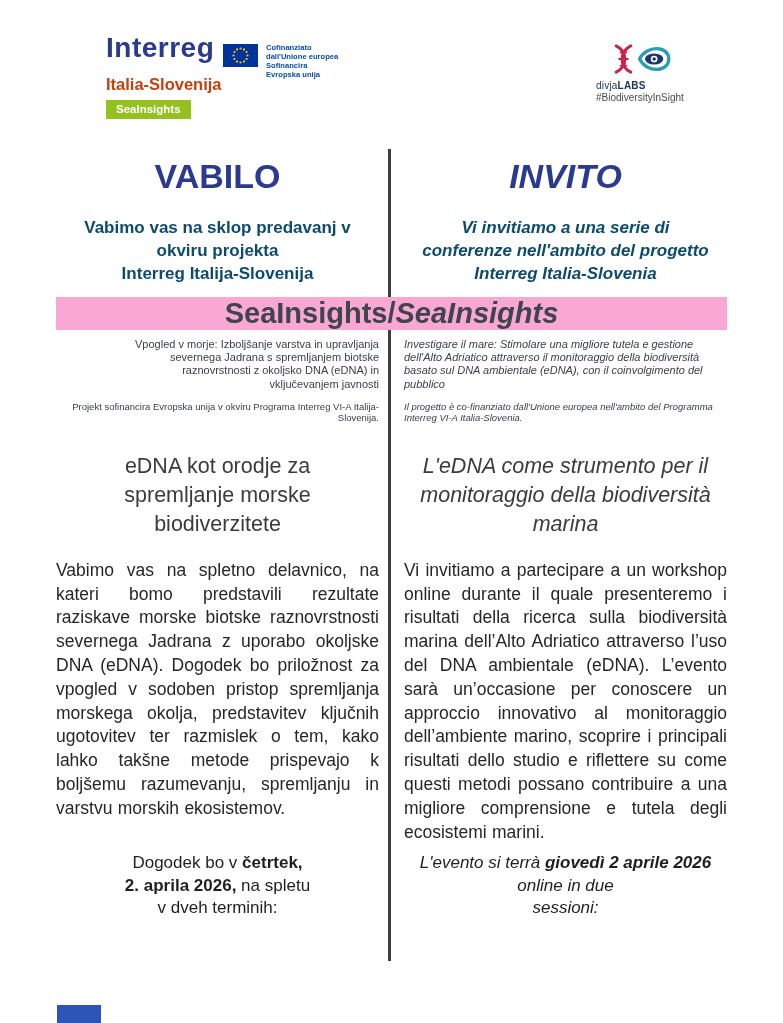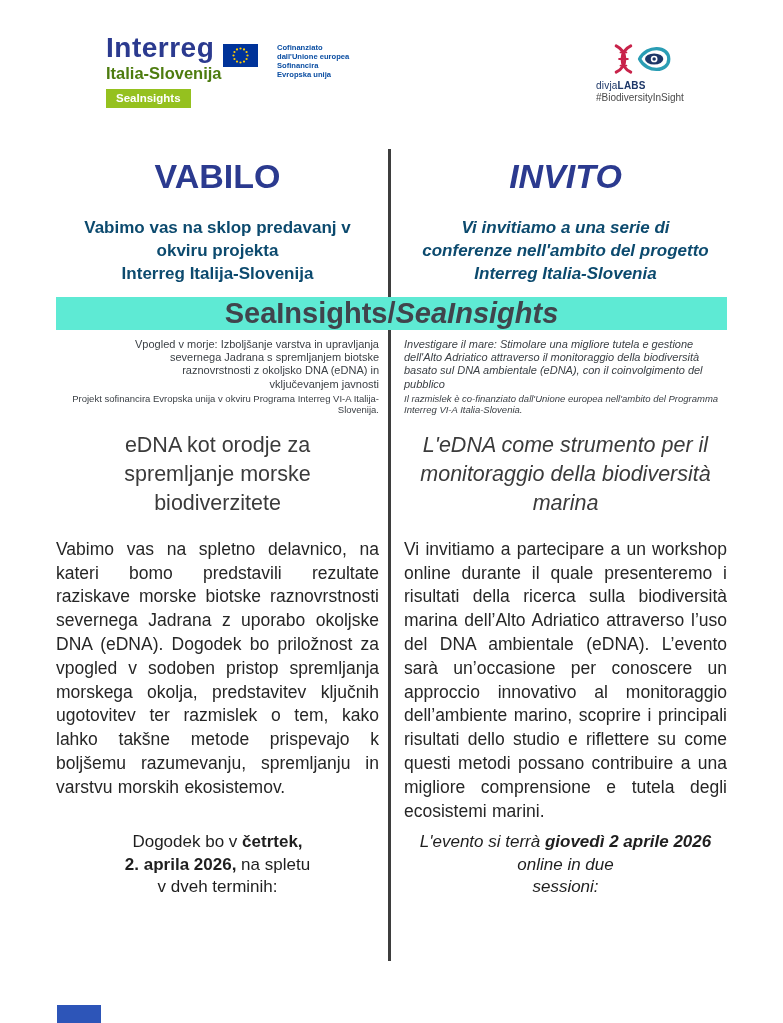--- a/index.html
+++ b/index.html
@@ -6,25 +6,25 @@
   .page {
     position:relative; width:783px; height:1023px; margin:0 auto;
     background:#ffffff; overflow:hidden;
     font-family:"Liberation Sans","DejaVu Sans",sans-serif;
     color:#272727;
   }
 
   
   .interreg { position:absolute; left:106px; top:34px; }
   .iw { font-size:28px; font-weight:800; color:#2b3a8f; letter-spacing:0.5px; line-height:1; }
-  .ir { font-size:16.5px; font-weight:700; color:#4d7c0f; line-height:1; margin-top:3px; }
+  .ir { font-size:16.5px; font-weight:700; color:#c2410c; line-height:1; margin-top:14px; }
   .badge { display:inline-block; margin-top:7px; background:#95c11f; color:#ffffff;
            font-size:11.5px; font-weight:700; padding:3px 10px 4px; }
 
-  .eu { position:absolute; left:223px; top:44px; display:flex; gap:19px; align-items:flex-start; }
+  .eu { position:absolute; left:223px; top:44px; display:flex; gap:8px; align-items:flex-start; }
   .flag { display:block; }
   .eu-text { font-size:7.6px; font-weight:700; color:#0b4ea2; line-height:1.18; white-space:pre-line; }
 
   .dl { position:absolute; left:596px; top:40px; width:90px; text-align:left; }
   .dl svg { display:block; margin:0 auto; }
   .dl-name { font-size:10px; color:#1c3667; margin-top:2px; letter-spacing:0.2px; }
   .dl-name .b { font-weight:800; }
   .dl-tag { font-size:10px; color:#4a4a4a; margin-top:1px; }
 
   
@@ -35,30 +35,30 @@
           padding:156px 56px 0; position:relative; }
   .h { margin:0; font-size:34px; font-weight:800; color:#2b3a8f; text-align:center; line-height:40px; }
   .h-it { font-style:italic; }
 
   .sub { margin-top:20px; font-size:17px; font-weight:700; color:#0c4a6e;
          text-align:center; line-height:23px; white-space:pre-line; }
   .sub-it { font-style:italic; }
 
   .title-row { grid-column:1 / -1; margin-top:12px; text-align:center;
                font-size:29px; font-weight:800; color:#40444c; line-height:33px;
-               background:#5eead4; position:relative; z-index:2; }
+               background:#f9a8d4; position:relative; z-index:2; }
   .t-i { font-style:italic; }
 
   .pt { margin-top:8px; color:#3c4146; }
   .pt-main { font-size:11px; line-height:13.2px; white-space:pre-line; }
-  .pt-note { font-size:9.5px; line-height:11.5px; margin-top:2px; }
+  .pt-note { font-size:9.5px; line-height:11.5px; margin-top:10px; }
   .pt-sl { text-align:right; }
   .pt-it { text-align:left; font-style:italic; }
 
-  .sec { margin-top:15px; font-size:21.5px; font-weight:400; color:#3b3b3b;
+  .sec { margin-top:28px; font-size:21.5px; font-weight:400; color:#3b3b3b;
          text-align:center; line-height:29px; white-space:pre-line; }
   .sec-it { font-style:italic; }
 
   .body { margin:20px 0 0; font-size:17.5px; line-height:23.8px; text-align:justify;
           color:#262626; word-spacing:0.5px; }
 
   .date { margin-top:8px; font-size:17px; line-height:22.5px; text-align:center;
           color:#1f1f1f; white-space:pre-line; }
   .date strong { font-weight:800; }
   .date-it { font-style:italic; }
@@ -139,21 +139,21 @@
 severnega Jadrana s spremljanjem biotske
 raznovrstnosti z okoljsko DNA (eDNA) in
 vključevanjem javnosti</div>
       <div class="pt-note">Projekt sofinancira Evropska unija v okviru Programa Interreg VI-A Italija-Slovenija.</div>
     </div>
     <div class="pt pt-it">
       <div class="pt-main">Investigare il mare: Stimolare una migliore tutela e gestione
 dell'Alto Adriatico attraverso il monitoraggio della biodiversità
 basato sul DNA ambientale (eDNA), con il coinvolgimento del
 pubblico</div>
-      <div class="pt-note">Il razmislek è co-finanziato dall'Unione europea nell'ambito del Programma Interreg VI-A Italia-Slovenia.</div>
+      <div class="pt-note">Il progetto è co-finanziato dall'Unione europea nell'ambito del Programma Interreg VI-A Italia-Slovenia.</div>
     </div>
 
     <div class="sec sec-sl">eDNA kot orodje za
 spremljanje morske
 biodiverzitete</div>
     <div class="sec sec-it">L'eDNA come strumento per il
 monitoraggio della biodiversità
 marina</div>
 
     <p class="body body-sl">Vabimo vas na spletno delavnico, na kateri bomo predstavili rezultate raziskave morske biotske raznovrstnosti severnega Jadrana z uporabo okoljske DNA (eDNA). Dogodek bo priložnost za vpogled v sodoben pristop spremljanja morskega okolja, predstavitev ključnih ugotovitev ter razmislek o tem, kako lahko takšne metode prispevajo k boljšemu razumevanju, spremljanju in varstvu morskih ekosistemov.</p>

